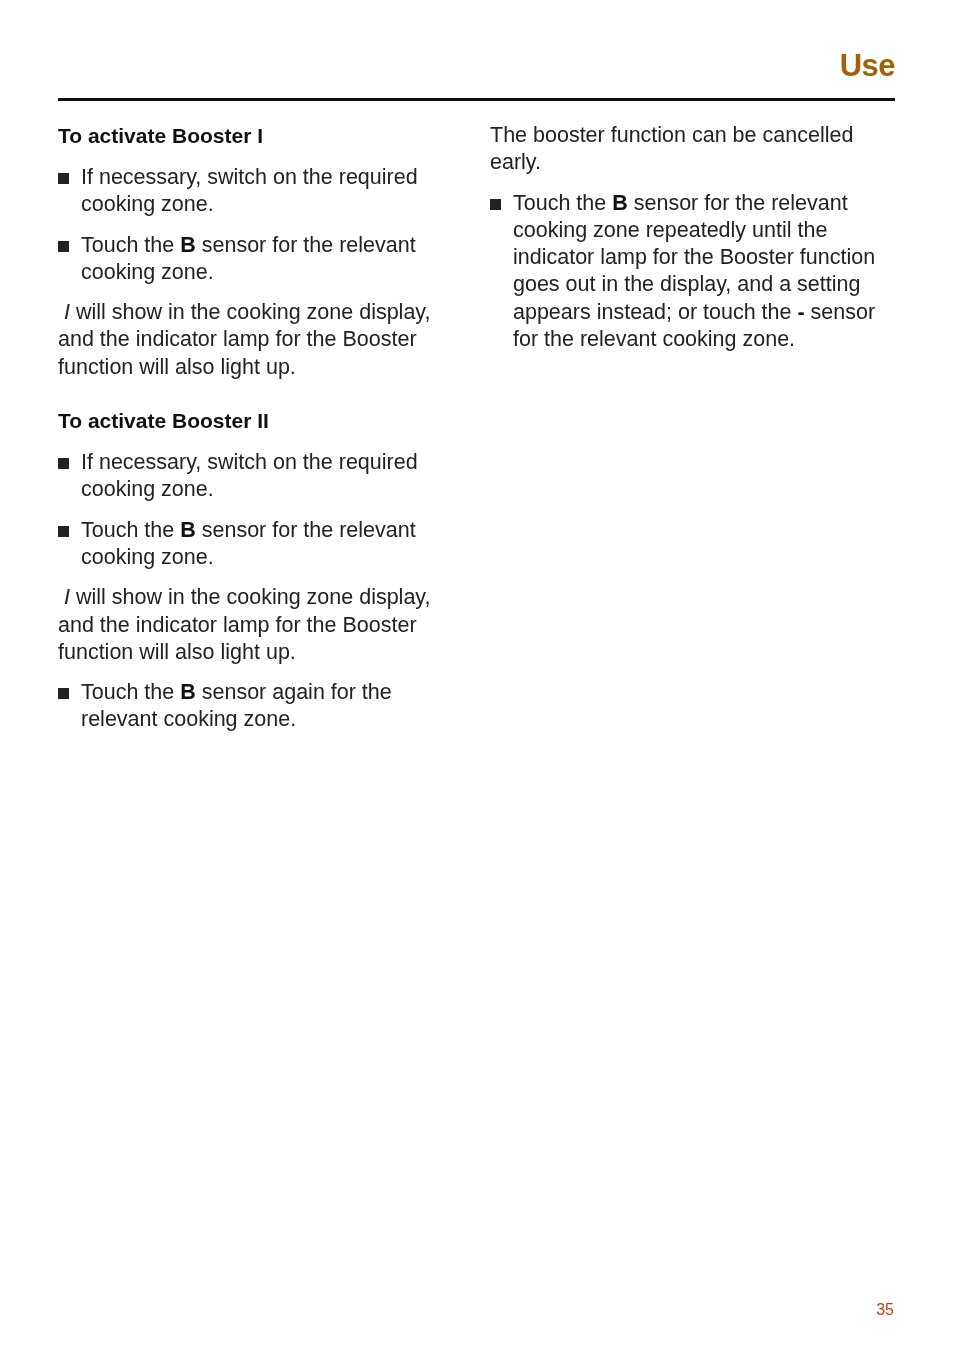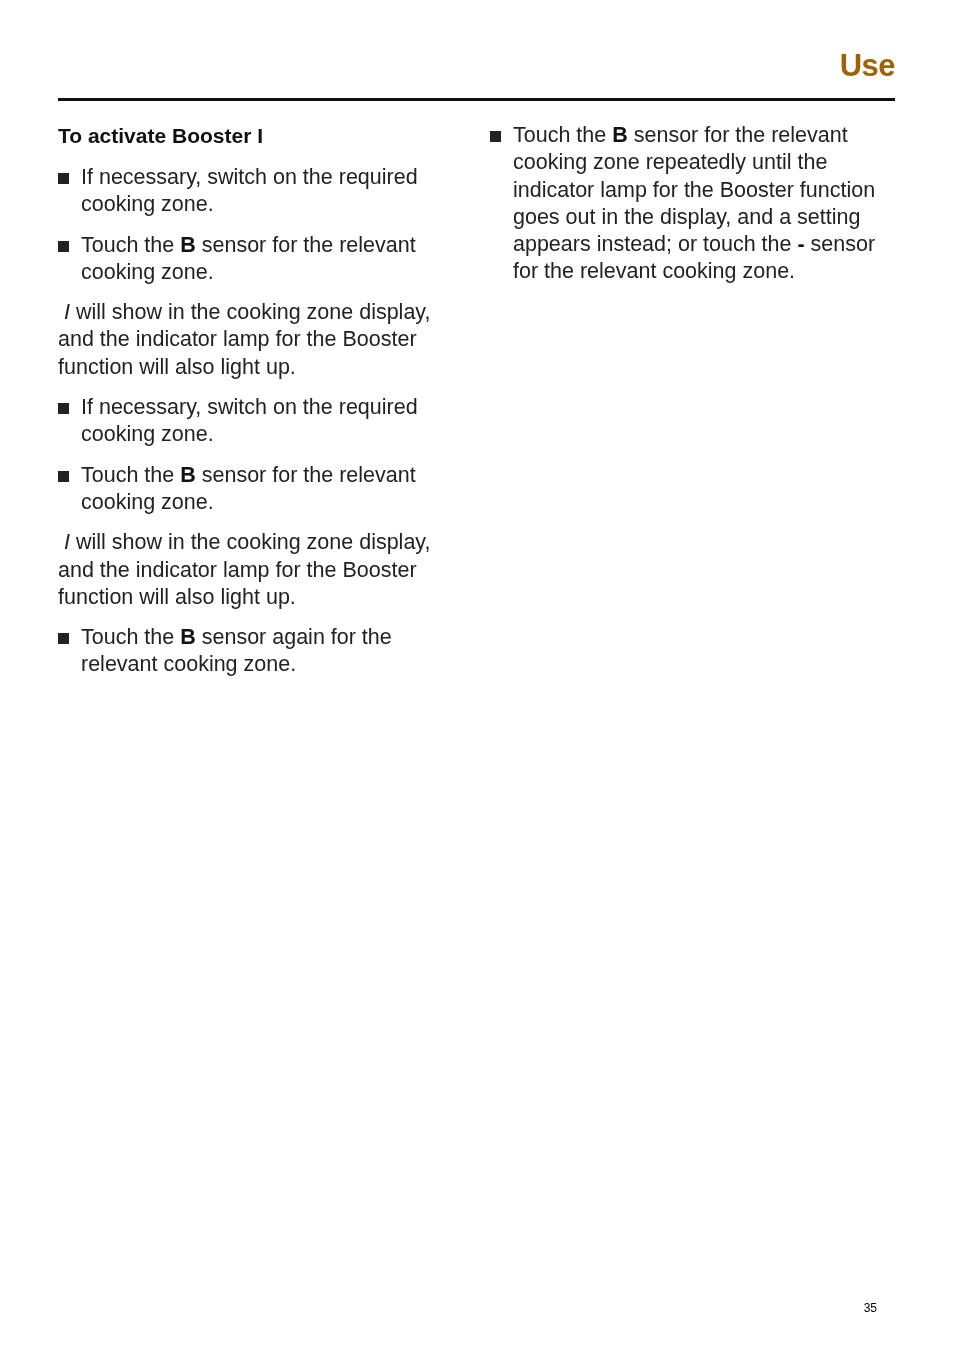--- a/index.html
+++ b/index.html
@@ -9,55 +9,57 @@
   .col { position:absolute; top:122px; width:410px; font-size:21.5px; line-height:27.3px; }
   .col.left { left:58px; }
   .col.right { left:490px; }
   h3 { font-size:21px; font-weight:bold; margin:0 0 14px 0; color:#111; line-height:28px; }
   .h-gap { margin-top:26px; }
   p { margin:0 0 13px 0; }
   .bullet { position:relative; padding-left:23px; margin:0 0 13px 0; }
   .bullet .sq { position:absolute; left:0; top:9px; width:11px; height:11px; background:#222; }
   b { font-weight:bold; color:#111; }
   i { font-style:italic; }
-  .pageno { position:absolute; right:77px; top:1301px; font-size:12px; color:#000000; }
+  .pageno { position:absolute; right:60px; top:1301px; font-size:16px; color:#c2410c; }
 </style>
 </head>
 <body>
 
 <div class="title">Use</div>
 <div class="rule"></div>
 
 <div class="col left">
   <h3>To activate Booster I</h3>
   <div class="bullet">
     <span class="sq"></span>
     <span>If necessary, switch on the required cooking zone.</span>
   </div>
   <div class="bullet">
     <span class="sq"></span>
     <span>Touch the </span><b>B</b><span> sensor for the relevant cooking zone.</span>
   </div>
   <p>&nbsp;<i>I</i><span> will show in the cooking zone display, and the indicator lamp for the Booster function will also light up.</span></p>
 
+  <h3 class="h-gap">To activate Booster II</h3>
   <div class="bullet">
     <span class="sq"></span>
     <span>If necessary, switch on the required cooking zone.</span>
   </div>
   <div class="bullet">
     <span class="sq"></span>
     <span>Touch the </span><b>B</b><span> sensor for the relevant cooking zone.</span>
   </div>
   <p>&nbsp;<i>I</i><span> will show in the cooking zone display, and the indicator lamp for the Booster function will also light up.</span></p>
   <div class="bullet">
     <span class="sq"></span>
     <span>Touch the </span><b>B</b><span> sensor again for the relevant cooking zone.</span>
   </div>
 </div>
 
 <div class="col right">
+  <p>The booster function can be cancelled early.</p>
   <div class="bullet">
     <span class="sq"></span>
     <span>Touch the </span><b>B</b><span> sensor for the relevant cooking zone repeatedly until the indicator lamp for the Booster function goes out in the display, and a setting appears instead; or touch the </span><b>-</b><span> sensor for the relevant cooking zone.</span>
   </div>
 </div>
 
 <div class="pageno">35</div>
 
 </body></html>

